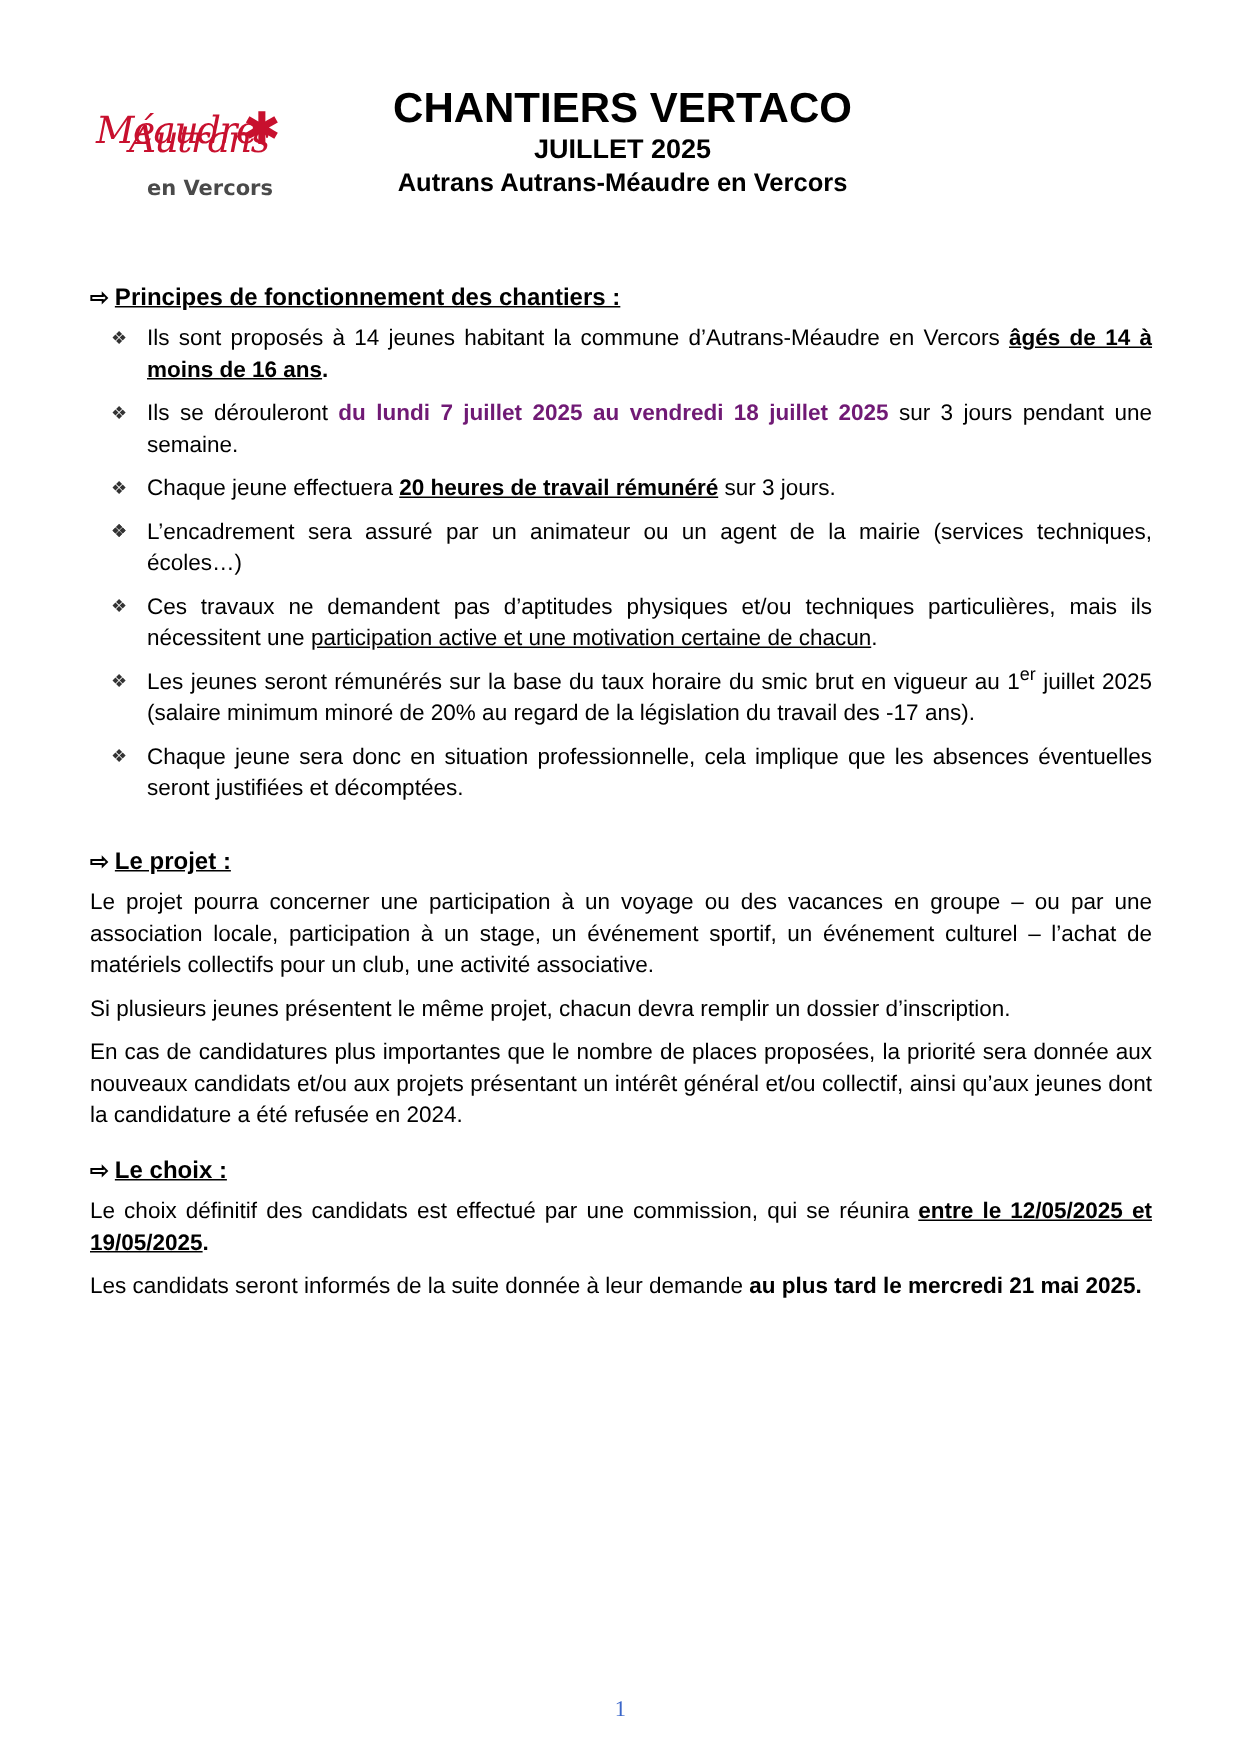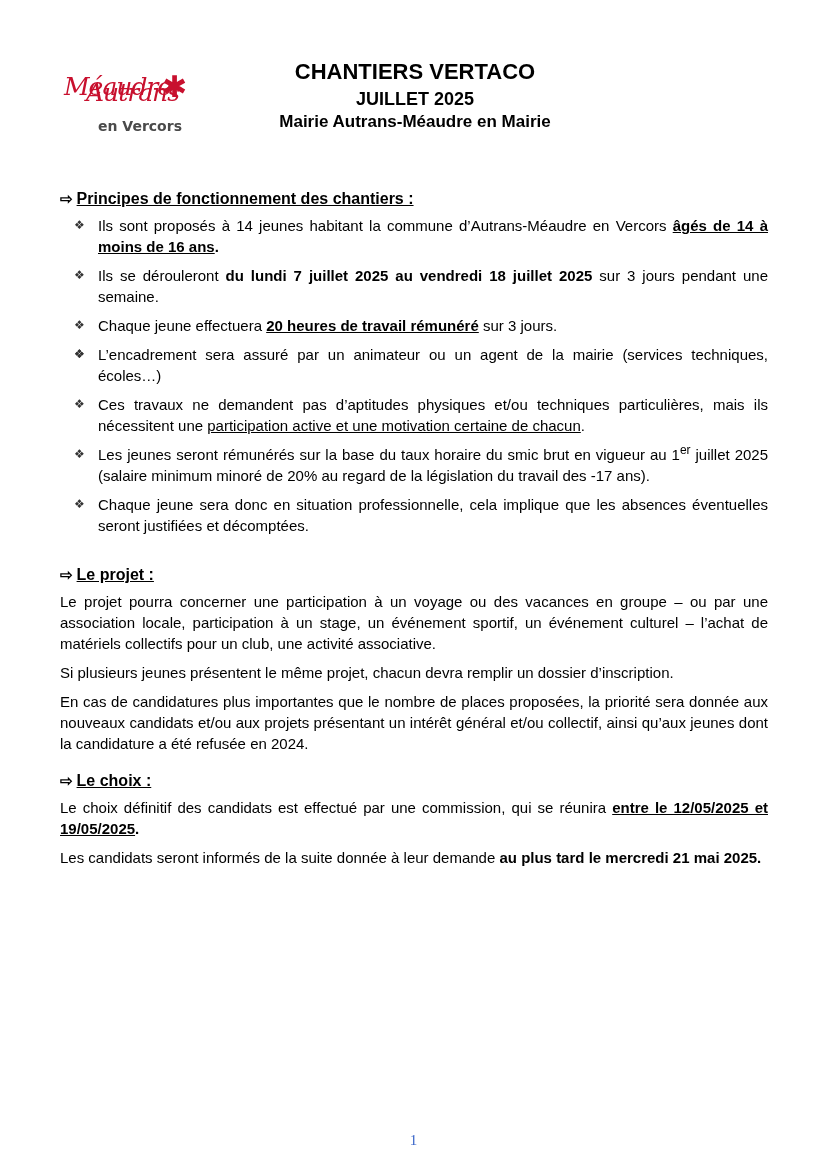--- a/index.html
+++ b/index.html
@@ -7,32 +7,32 @@
          font-family: "Liberation Sans", sans-serif; color: #000; }
   .logo { position: absolute; left: 62px; top: 36px; width: 130px; height: 105px; }
   .logo .script { position: absolute; font-family: "DejaVu Serif", serif; font-style: italic;
                   color: #c8102e; font-size: 25px; line-height: 1; letter-spacing: -1px; }
   .logo .l1 { left: 24px; top: 6px; margin-top: 38px; }
   .logo .l2 { left: 2px; top: 38px; }
   .logo .star { position: absolute; left: 100px; top: 36px; color: #c8102e; font-size: 30px; line-height: 1; }
   .logo .sub { position: absolute; left: 36px; top: 82px; font-size: 14px; color: #4a4a4a;
                font-weight: bold; font-family: "DejaVu Sans", sans-serif; }
   .header { position: absolute; left: 210px; width: 410px; top: 56px; text-align: center; font-weight: bold; }
-  .header .t1 { font-size: 22px; line-height: 32px; }
+  .header .t1 { font-size: 28px; line-height: 32px; }
   .header .t2 { font-size: 18px; line-height: 22px; }
   .header .t3 { font-size: 17px; line-height: 24px; }
 
   .content { position: absolute; left: 60px; top: 188px; width: 708px; font-size: 15px; line-height: 21px; }
   .section-title { font-weight: bold; text-decoration: underline; font-size: 16px; margin: 0 0 6px 0; }
   .arrow { display: inline-block; font-size: 15px; margin-right: 4px; }
   ul.bullets { list-style: none; margin: 0; padding: 0; }
   ul.bullets li { position: relative; padding-left: 38px; text-align: justify; margin-bottom: 8px; }
   ul.bullets li .b { position: absolute; left: 14px; top: 0; font-size: 12px; color: #333; }
   p { margin: 0 0 8px 0; text-align: justify; }
-  .red { color: #000000; font-weight: bold; }
+  .red { color: #701a75; font-weight: bold; }
   .bu { font-weight: bold; text-decoration: underline; }
   .bold { font-weight: bold; }
   .ul { text-decoration: underline; }
   sup { font-size: 12px; line-height: 0; }
   .spacer { height: 20px; }
   .page-num { position: absolute; top: 1132px; left: 0; width: 827px; text-align: center;
               font-family: "Liberation Serif", serif; font-size: 15px; color: #3a66c9; }
 </style>
 </head>
 <body>
@@ -40,21 +40,21 @@
 <div class="logo">
   <span class="script l1">Autrans</span>
   <span class="script l2">Méaudre</span>
   <span class="star">✱</span>
   <span class="sub">en Vercors</span>
 </div>
 
 <div class="header">
   <div class="t1">CHANTIERS VERTACO</div>
   <div class="t2">JUILLET 2025</div>
-  <div class="t3">Mairie Autrans-Méaudre en Mairie</div>
+  <div class="t3">Autrans Autrans-Méaudre en Vercors</div>
 </div>
 
 <div class="content">
 
   <div class="section-title">
     <span class="arrow">⇨</span><span>Principes de fonctionnement des chantiers :</span>
   </div>
   <ul class="bullets">
     <li>
       <span class="b">❖</span>

